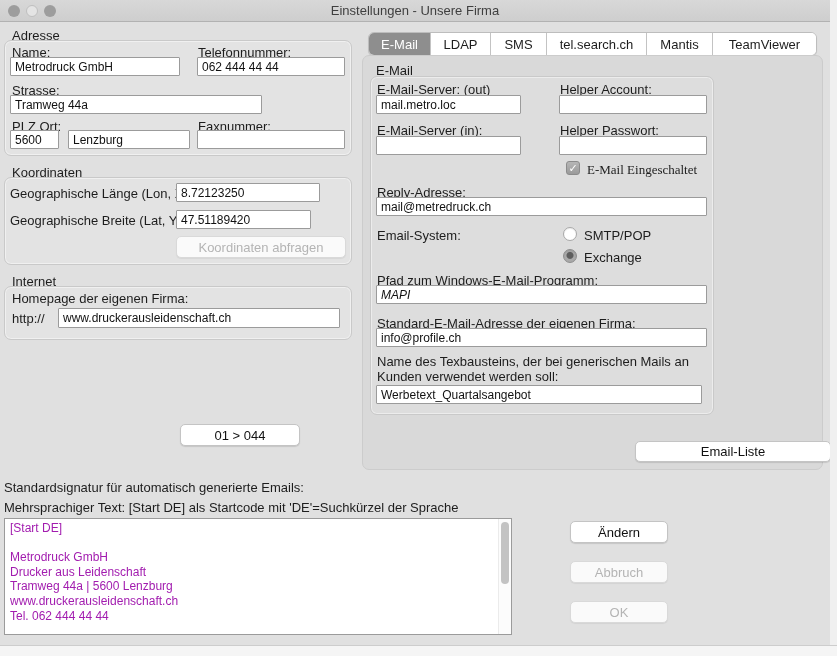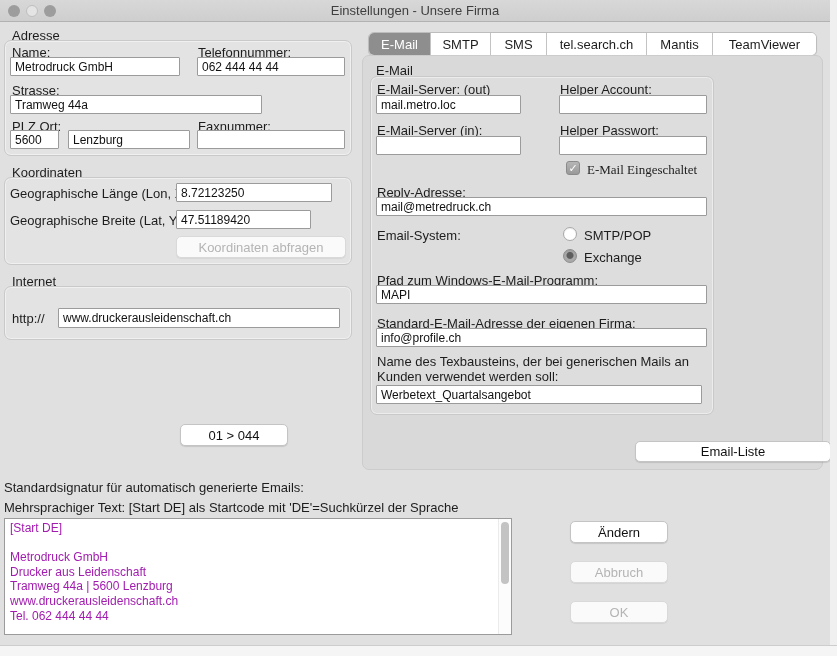--- a/index.html
+++ b/index.html
@@ -83,36 +83,37 @@
   <div class="abs lbl" style="left:12px; top:119px;">PLZ Ort:</div>
   <input class="fld" style="left: 10px; top: 130px; width: 49px;" value="5600">
   <input class="fld" style="left: 68px; top: 130px; width: 122px;" value="Lenzburg">
   <div class="abs lbl" style="left:198px; top:119px;">Faxnummer:</div>
   <input class="fld" style="left: 197px; top: 130px; width: 148px;" value="">
 
   <div class="abs sectionlabel" style="left:12px; top:165px;">Koordinaten</div>
   <div class="abs groupbox" style="left:4px; top:177px; width:348px; height:88px;"></div>
 
   <div class="abs lbl" style="left:10px; top:186px;">Geographische Länge (Lon, X)</div>
-  <input class="fld" style="left: 176px; top: 183px; width: 156px;" value="8.72123250">
+  <input class="fld" style="left: 176px; top: 183px; width: 144px;" value="8.72123250">
   <div class="abs lbl" style="left:10px; top:213px;">Geographische Breite (Lat, Y)</div>
   <input class="fld" style="left: 176px; top: 210px; width: 135px;" value="47.51189420">
   <div class="btn disabled" style="left:176px; top:236px; width:170px; height:22px;">Koordinaten abfragen</div>
 
   <div class="abs sectionlabel" style="left:12px; top:274px;">Internet</div>
   <div class="abs groupbox" style="left:4px; top:286px; width:348px; height:54px;"></div>
 
+  <div class="abs lbl" style="left:12px; top:291px;">Homepage der eigenen Firma:</div>
   <div class="abs lbl" style="left:12px; top:311px;">http://</div>
   <input class="fld" style="left: 58px; top: 308px; width: 282px; height: 20px;" value="www.druckerausleidenschaft.ch">
 
-  <div class="btn" style="left:180px; top:424px; width:108px; height:22px;">01 &gt; 044</div>
+  <div class="btn" style="left:180px; top:424px; width:120px; height:22px;">01 &gt; 044</div>
 
   <div id="tabbar">
     <div class="tab selected" style="width:62px;">E-Mail</div>
-    <div class="tab" style="width:60px;">SMTP</div>
+    <div class="tab" style="width:60px;">LDAP</div>
     <div class="tab" style="width:56px;">SMS</div>
     <div class="tab" style="width:100px;">tel.search.ch</div>
     <div class="tab" style="width:66px;">Mantis</div>
     <div class="tab" style="width:103px;">TeamViewer</div>
   </div>
 
   <div id="tabpanel"></div>
 
   <div class="abs sectionlabel" style="left:376px; top:63px;">E-Mail</div>
   <div class="abs groupbox" style="left:370px; top:76px; width:344px; height:339px;"></div>
@@ -133,21 +134,21 @@
   <div class="abs lbl" style="left:377px; top:185px;">Reply-Adresse:</div>
   <input class="fld" style="left: 376px; top: 197px; width: 331px;" value="mail@metredruck.ch">
 
   <div class="abs lbl" style="left:377px; top:228px;">Email-System:</div>
   <div class="radio" style="left:563px; top:227px;"></div>
   <div class="abs lbl" style="left:584px; top:228px;">SMTP/POP</div>
   <div class="radio selected" style="left:563px; top:249px;"></div>
   <div class="abs lbl" style="left:584px; top:250px;">Exchange</div>
 
   <div class="abs lbl" style="left:377px; top:273px;">Pfad zum Windows-E-Mail-Programm:</div>
-  <input class="fld" style="left: 376px; top: 285px; width: 331px;" value="MAPI">
+  <input class="fld" style="left: 376px; top: 285px; width: 331px; font-style: italic;" value="MAPI">
 
   <div class="abs lbl" style="left:377px; top:316px;">Standard-E-Mail-Adresse der eigenen Firma:</div>
   <input class="fld" style="left: 376px; top: 328px; width: 331px;" value="info@profile.ch">
 
   <div class="abs lblwrap" style="left:377px; top:354px; width:334px;">Name des Texbausteins, der bei generischen Mails an Kunden verwendet werden soll:</div>
   <input class="fld" style="left: 376px; top: 385px; width: 326px;" value="Werbetext_Quartalsangebot">
 
   <div class="btn" style="left:635px; top:441px; width:196px; height:21px;">Email-Liste</div>
 
   <div class="abs lbl" style="left:4px; top:500px;">Mehrsprachiger Text: [Start DE] als Startcode mit 'DE'=Suchkürzel der Sprache</div>

